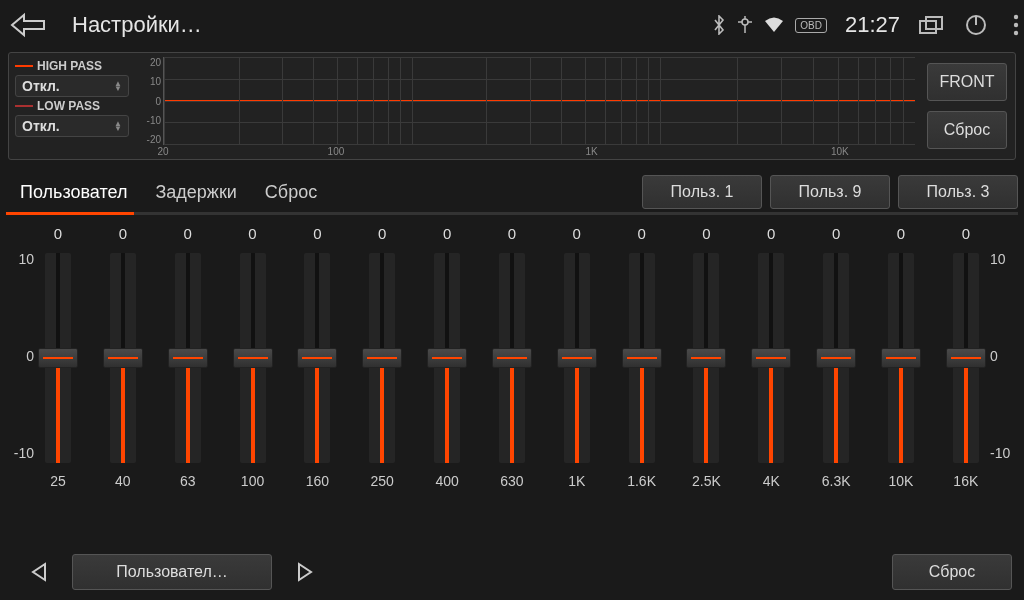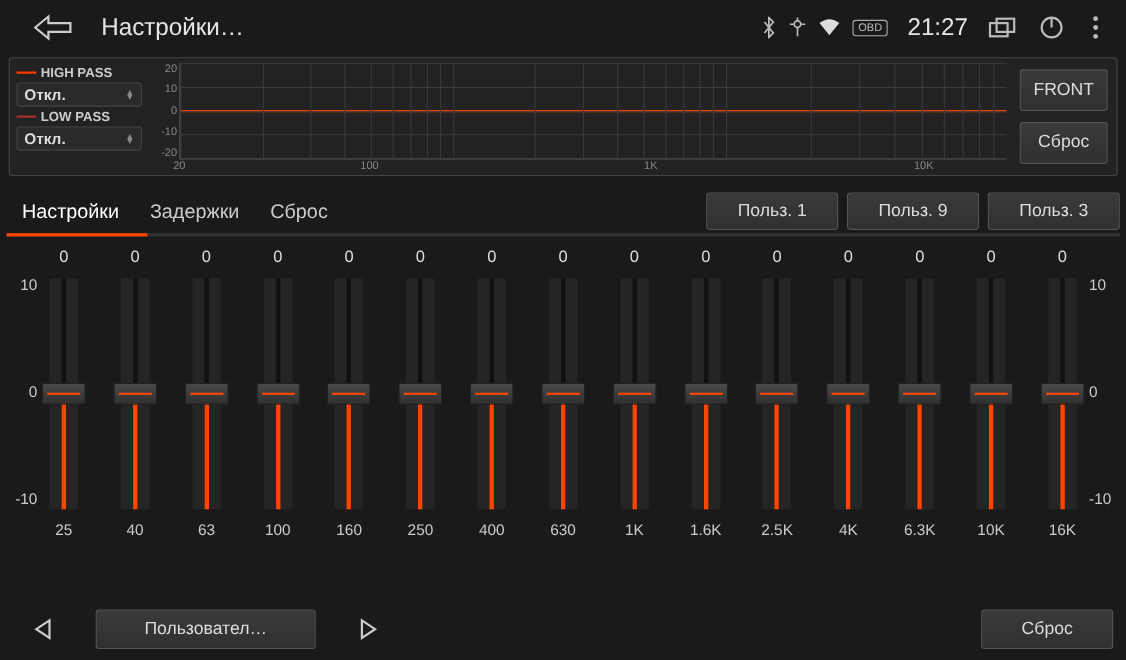--- a/index.html
+++ b/index.html
@@ -1,19 +1,19 @@
 <!DOCTYPE html>
 <html><head>
 <meta charset="utf-8">
 <style>
 * { margin: 0; padding: 0; box-sizing: border-box; font-family: Arial, sans-serif; }
 body { background: #1a1a1a; width: 1024px; height: 600px; overflow: hidden; color: #ccc; user-select: none; }
 
 
-.status-bar { height: 50px; display: flex; align-items: center; padding: 0 24px; background: #1a1a1a; }
+.status-bar { height: 50px; display: flex; align-items: center; padding: 0 4px; background: #1a1a1a; }
 .back-btn { width: 48px; height: 36px; display: flex; align-items: center; justify-content: center; cursor: pointer; }
 .title { font-size: 22px; color: #e5e5e5; margin-left: 20px; flex: 1; }
 .status-icons { display: flex; align-items: center; gap: 10px; }
 .status-icons svg, .status-icons .icon-box { fill: #bbb; }
 .time { font-size: 22px; color: #e5e5e5; margin: 0 8px; }
 .obd-badge { border: 1.5px solid #aaa; border-radius: 3px; padding: 1px 4px; font-size: 10px; color: #bbb; }
 
 
 .filter-panel { margin: 2px 8px 0 8px; border: 1px solid #444; border-radius: 3px; display: flex; height: 108px; background: #222; }
 .filter-left { width: 126px; padding: 6px 6px; display: flex; flex-direction: column; gap: 2px; font-weight: bold; }
@@ -54,21 +54,21 @@
 .track-fill { position:absolute; left:50%; transform:translateX(-50%); width:4px; background:#ff4500; top:50%; bottom:0; }
 .thumb { position: absolute; left: 50%; transform: translate(-50%,-50%); width: 40px; height: 20px; background: linear-gradient(#4a4a4a,#303030); border: 1px solid #222; border-radius: 2px; cursor: pointer; }
 .thumb::after { content:''; position:absolute; left:4px; right:4px; top:50%; height:2px; background:#ff4500; transform:translateY(-1px); }
 .freq-label { font-size: 14px; color: #ccc; margin-top: 4px; }
 
 .scale-left, .scale-right { position: absolute; top: 36px; height: 210px; display: flex; flex-direction: column; justify-content: space-between; font-size: 14px; color: #ccc; }
 .scale-left { left: 4px; text-align: right; width: 30px; }
 .scale-right { right: 4px; width: 30px; }
 
 
-.bottom-row { position: absolute; bottom: 10px; left: 12px; right: 12px; display: flex; align-items: center; gap: 21px; }
+.bottom-row { position: absolute; bottom: 10px; left: 12px; right: 12px; display: flex; align-items: center; gap: 6px; }
 .arrow-btn { width: 54px; height: 34px; display:flex; align-items:center; justify-content:center; cursor:pointer; }
 .preset-sel { width: 200px; height: 36px; }
 .bottom-row .spacer { flex: 1; }
 .reset-btn { width: 120px; height: 36px; }
 </style>
 </head>
 <body>
 
 <div class="status-bar">
   <div class="back-btn">
@@ -176,21 +176,21 @@
       </div>
   </div>
   <div class="filter-right">
     <div class="btn">FRONT</div>
     <div class="btn">Сброс</div>
   </div>
 </div>
 
 <div class="tabs-row">
   <div id="tabs-holder" style="display:flex">
-      <div class="tab active">Настройки</div>
+      <div class="tab active">Пользовател</div>
       <div class="tab">Задержки</div>
       <div class="tab">Сброс</div>
     </div>
   <div class="preset-btns" id="preset-btns">
       <div class="btn">Польз. 1</div>
       <div class="btn">Польз. 9</div>
       <div class="btn">Польз. 3</div>
     </div>
 </div>
 <div class="tab-underline">

